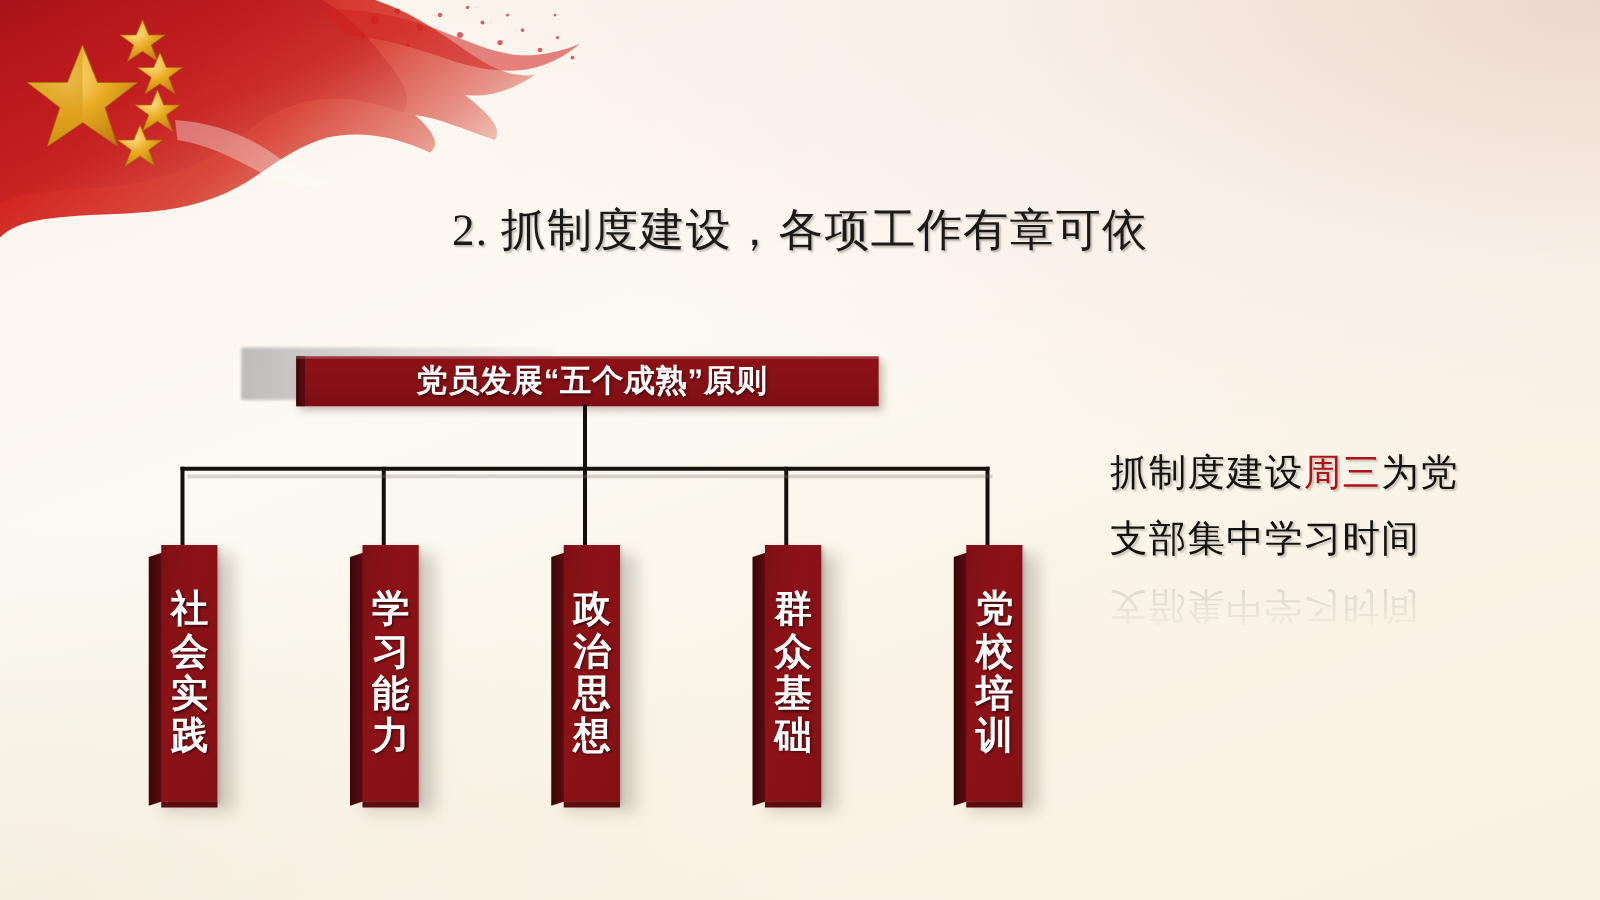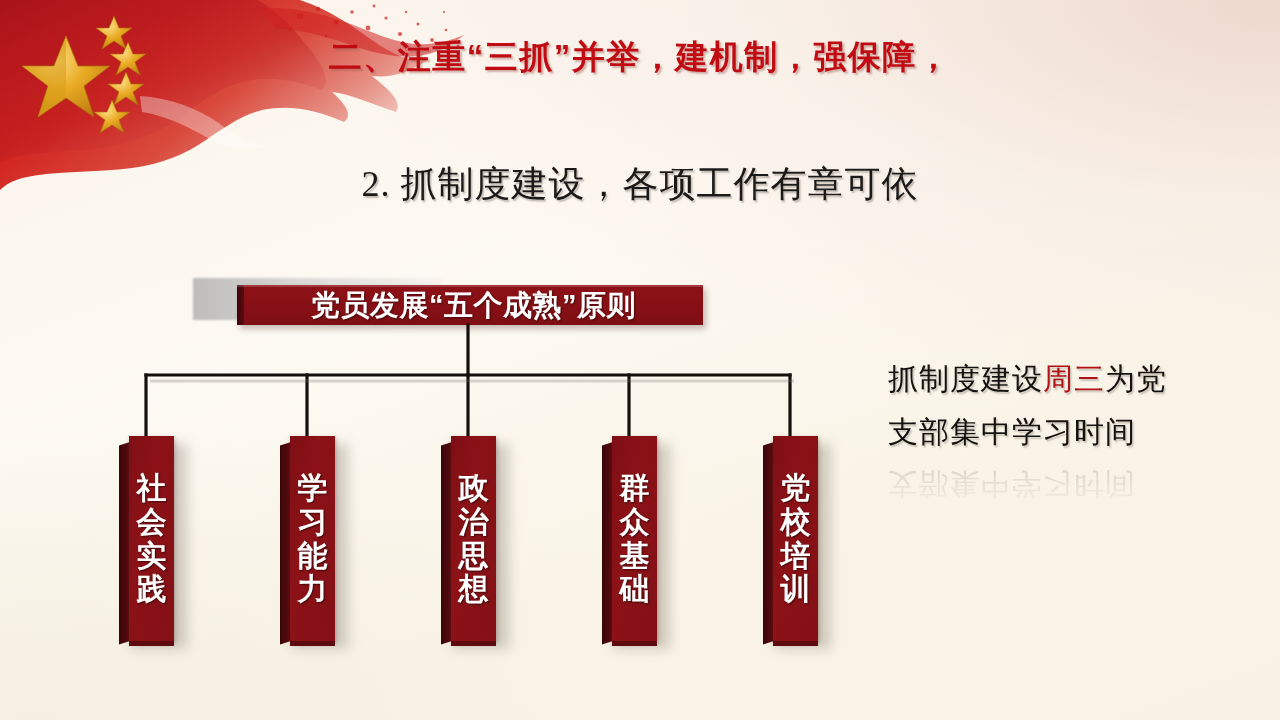--- a/index.html
+++ b/index.html
@@ -53,21 +53,21 @@
   .head-box .edge{
     position:absolute;left:0;top:0;width:7px;height:100%;
     background:linear-gradient(90deg,#3d0609 0%,#5a0c10 100%);
   }
   .head-box .cap{
     position:absolute;left:0;right:0;top:0;height:2px;
     background:rgba(255,255,255,0.18);
   }
   .head-box .label{
     position:absolute;left:7px;right:0;top:0;height:40px;line-height:40px;
-    text-align:center;color:#fff;font-size:29px;font-weight:bold;letter-spacing:0.5px;
+    text-align:center;color:#fff;font-size:25px;font-weight:bold;letter-spacing:0.5px;
     font-family:"Liberation Sans","DejaVu Sans",sans-serif;
     text-shadow:1px 1px 2px rgba(0,0,0,0.45);
   }
 
   .conn{position:absolute;left:0;top:0;width:900px;height:720px;}
 
   .node{position:absolute;top:436px;width:55px;height:205px;}
   .node .shadow{
     position:absolute;left:12px;top:8px;width:56px;height:205px;
     background:rgba(120,105,95,0.30);filter:blur(6px);
@@ -189,21 +189,20 @@
       <g>
         <polygon points="126,72 131,84 144,84 133,92 138,105 126,97 114,105 119,92 108,84 121,84" fill="url(#gold)" stroke="#a86a09" stroke-width="0.6"></polygon>
       </g>
       <g>
         <polygon points="112,100 117,112 130,112 119,120 124,133 112,125 100,133 105,120 94,112 107,112" fill="url(#gold)" stroke="#a86a09" stroke-width="0.6"></polygon>
       </g>
     </svg>
   </div>
 
   <div class="title">
-    <span class="l1">二、注重“三抓”并举，建机制，强保障，</span>
   </div>
 
   <div class="subtitle">2. 抓制度建设，各项工作有章可依</div>
 
   <div class="chart">
 
     <div class="head-shadow"></div>
 
     <div class="head-box">
       <span class="edge"></span>

